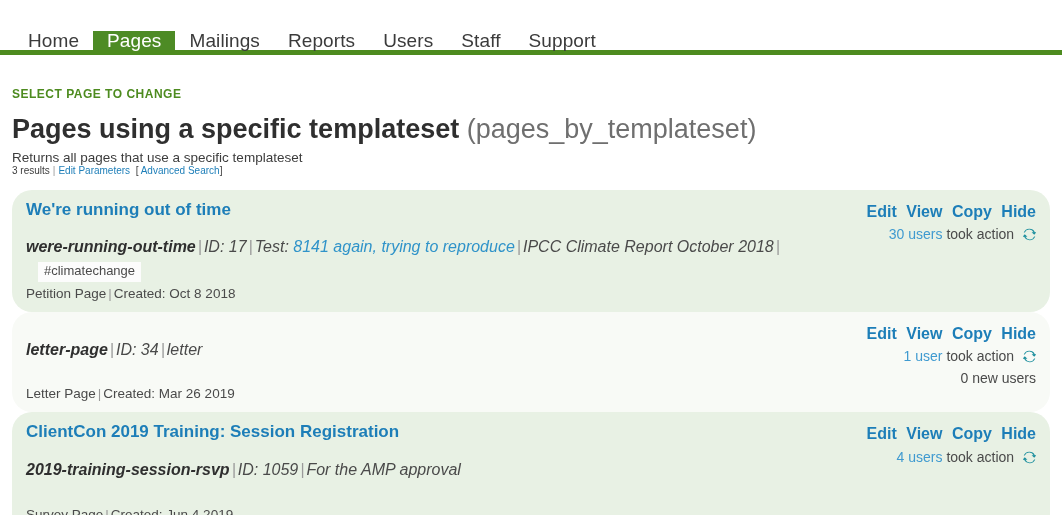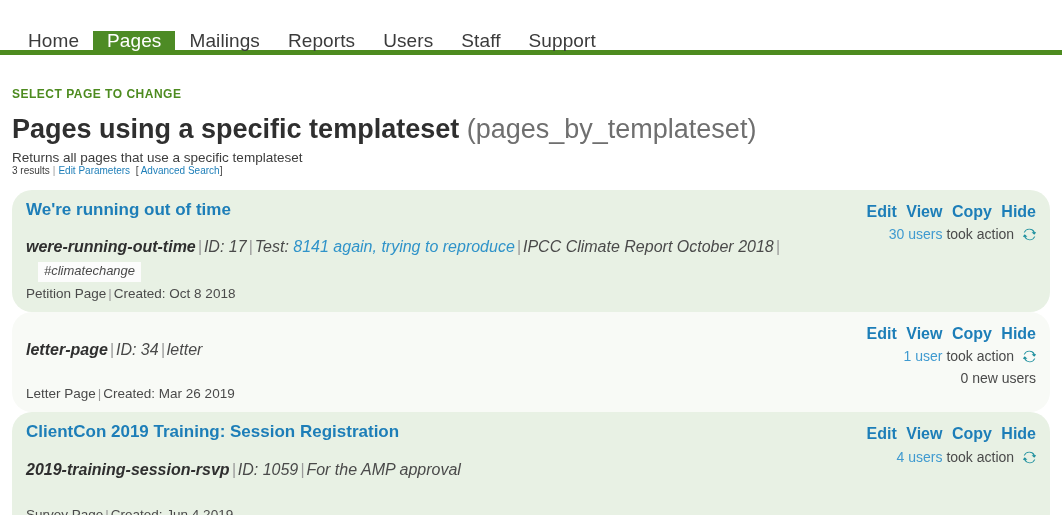--- a/index.html
+++ b/index.html
@@ -144,21 +144,20 @@
   }
   .row-meta a {
     color: #2f93c9;
     text-decoration: none;
   }
 
   .tag-line {
     margin-top: 3px;
     min-height: 19px;
     padding-left: 12px;
-    font-style: italic;
   }
   .tag-chip {
     display: inline-block;
     background: #fcfcfc;
     color: #4a4a4a;
     font-size: 13px;
     padding: 2px 6px 3px 6px;
     line-height: 1.15;
   }
 

